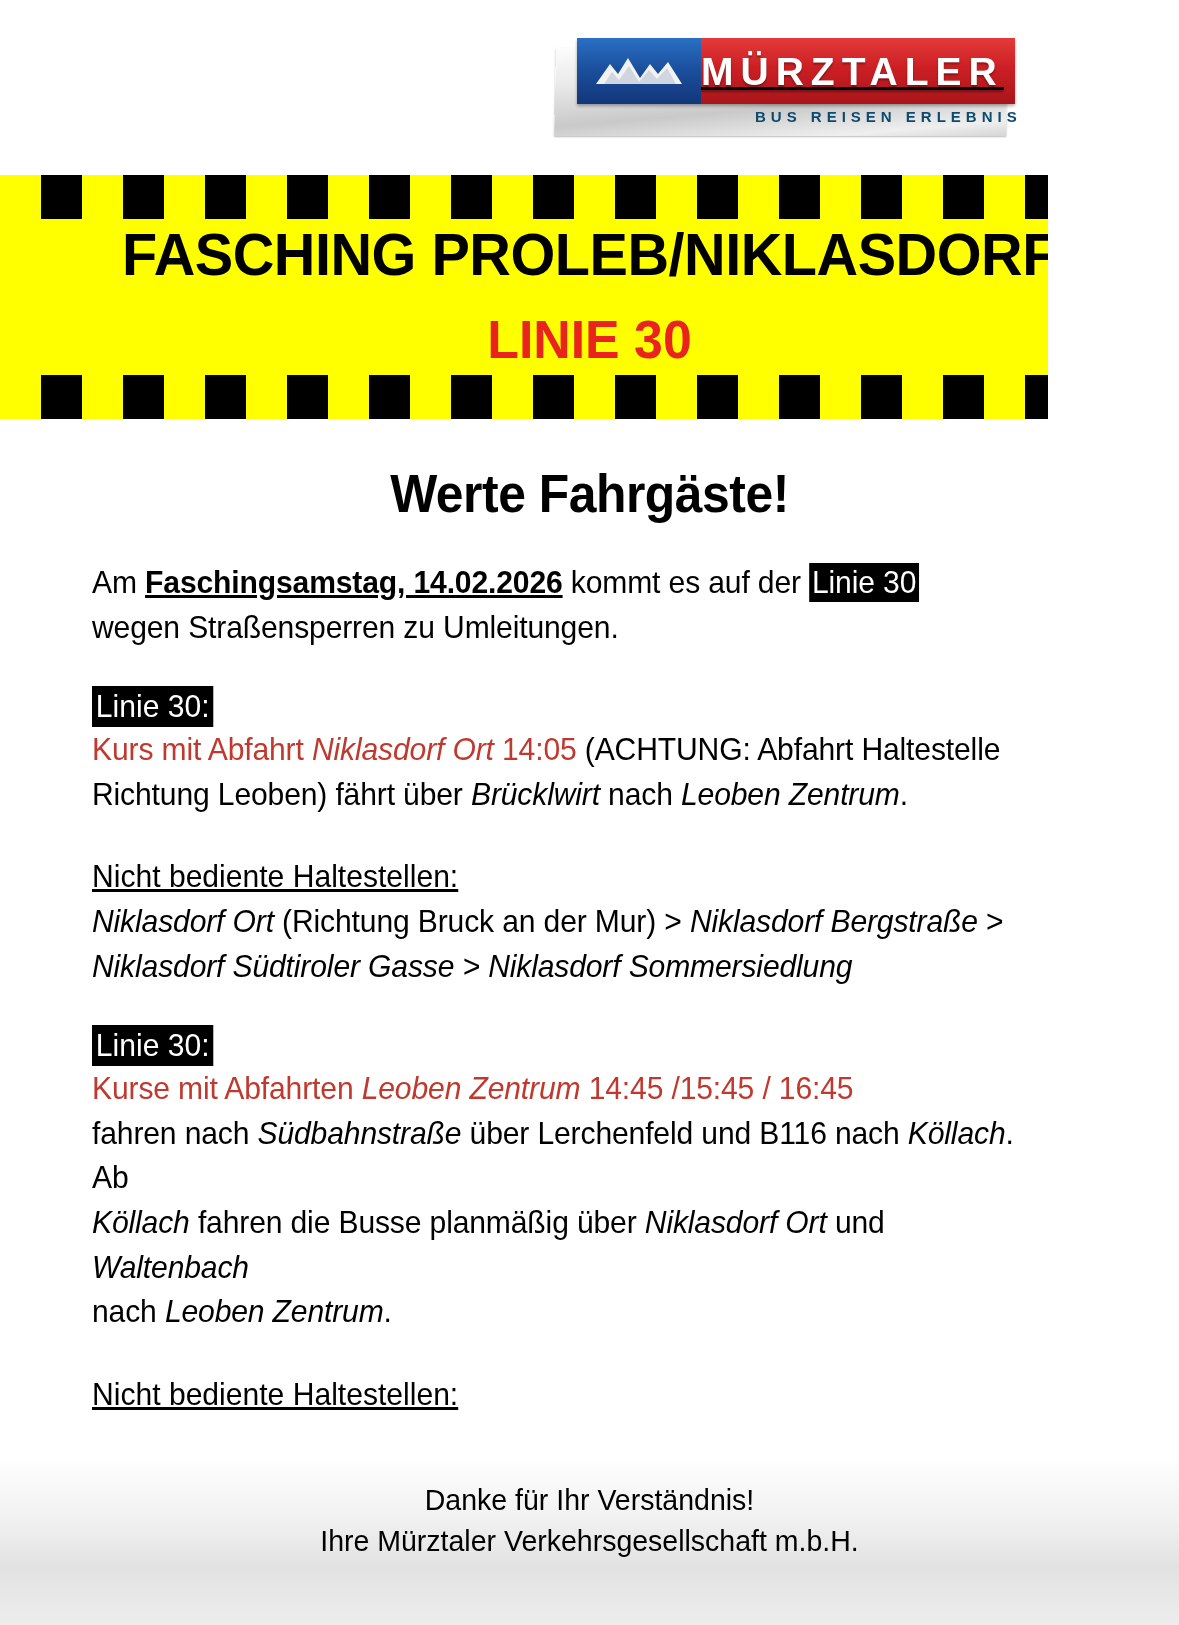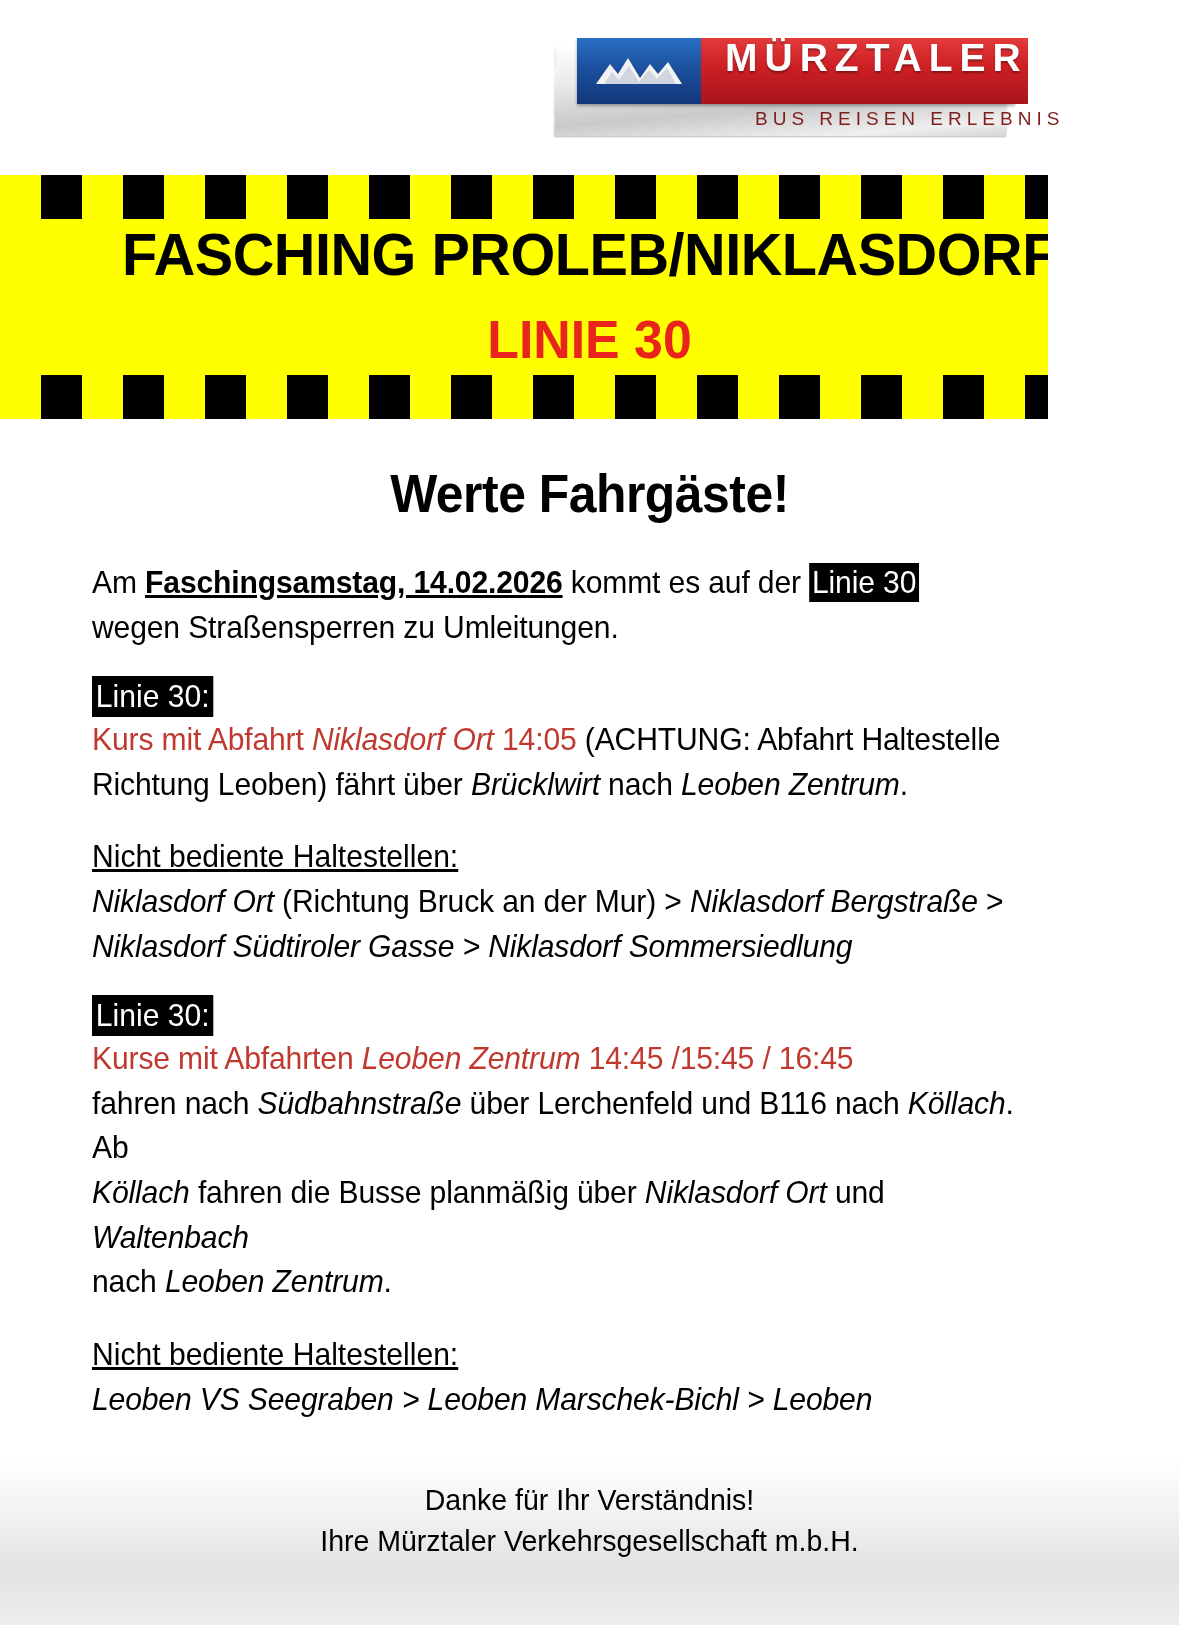--- a/index.html
+++ b/index.html
@@ -52,22 +52,23 @@
   .logo-blue {
     width: 124px;
     background: linear-gradient(180deg, #2a6fc4 0%, #1b4f9c 48%, #12367a 100%);
     position: relative;
     flex: 0 0 auto;
   }
   .logo-red {
     flex: 1 1 auto;
     background: linear-gradient(180deg, #e33a3a 0%, #cc1f24 45%, #a8151a 100%);
     display: flex;
+    align-items: center;
     justify-content: flex-start;
-    padding-left: 24px;
+    text-decoration: underline;
   }
   .logo-word {
     color: #ffffff;
     font-family: "Liberation Sans", sans-serif;
     font-weight: bold;
     font-size: 39px;
     letter-spacing: 7px;
     line-height: 1;
     text-shadow: 0 2px 2px rgba(0,0,0,0.35);
   }
@@ -75,23 +76,23 @@
     position: absolute;
     left: 17px;
     top: 14px;
     width: 92px;
     height: 38px;
   }
   .logo-tagline {
     position: absolute;
     left: 200px;
     top: 80px;
-    color: #7f1d1d;
-    font-size: 19px;
-    font-weight: normal;
+    color: #0c4a6e;
+    font-size: 15px;
+    font-weight: bold;
     letter-spacing: 5px;
     white-space: nowrap;
   }
 
   
   .banner {
     position: relative;
     width: 1048px;
     height: 244px;
     background: #ffff00;
@@ -173,21 +174,21 @@
   .blk-hl {
     background: #000000;
     color: #ffffff;
     padding: 1px 3px 2px 3px;
   }
   .u { text-decoration: underline; }
   .b { font-weight: bold; }
   .i { font-style: italic; }
   .red { color: #c0392f; }
 
-  .section { margin-top: 28px; }
+  .section { margin-top: 38px; }
   .section-label {
     font-size: 31.5px;
     line-height: 1.25;
     transform: scaleX(0.955);
     transform-origin: left center;
   }
   .section-label .blk-hl { padding: 2px 4px 3px 4px; }
   .label-underline {
     font-size: 31.5px;
     line-height: 1.42;

